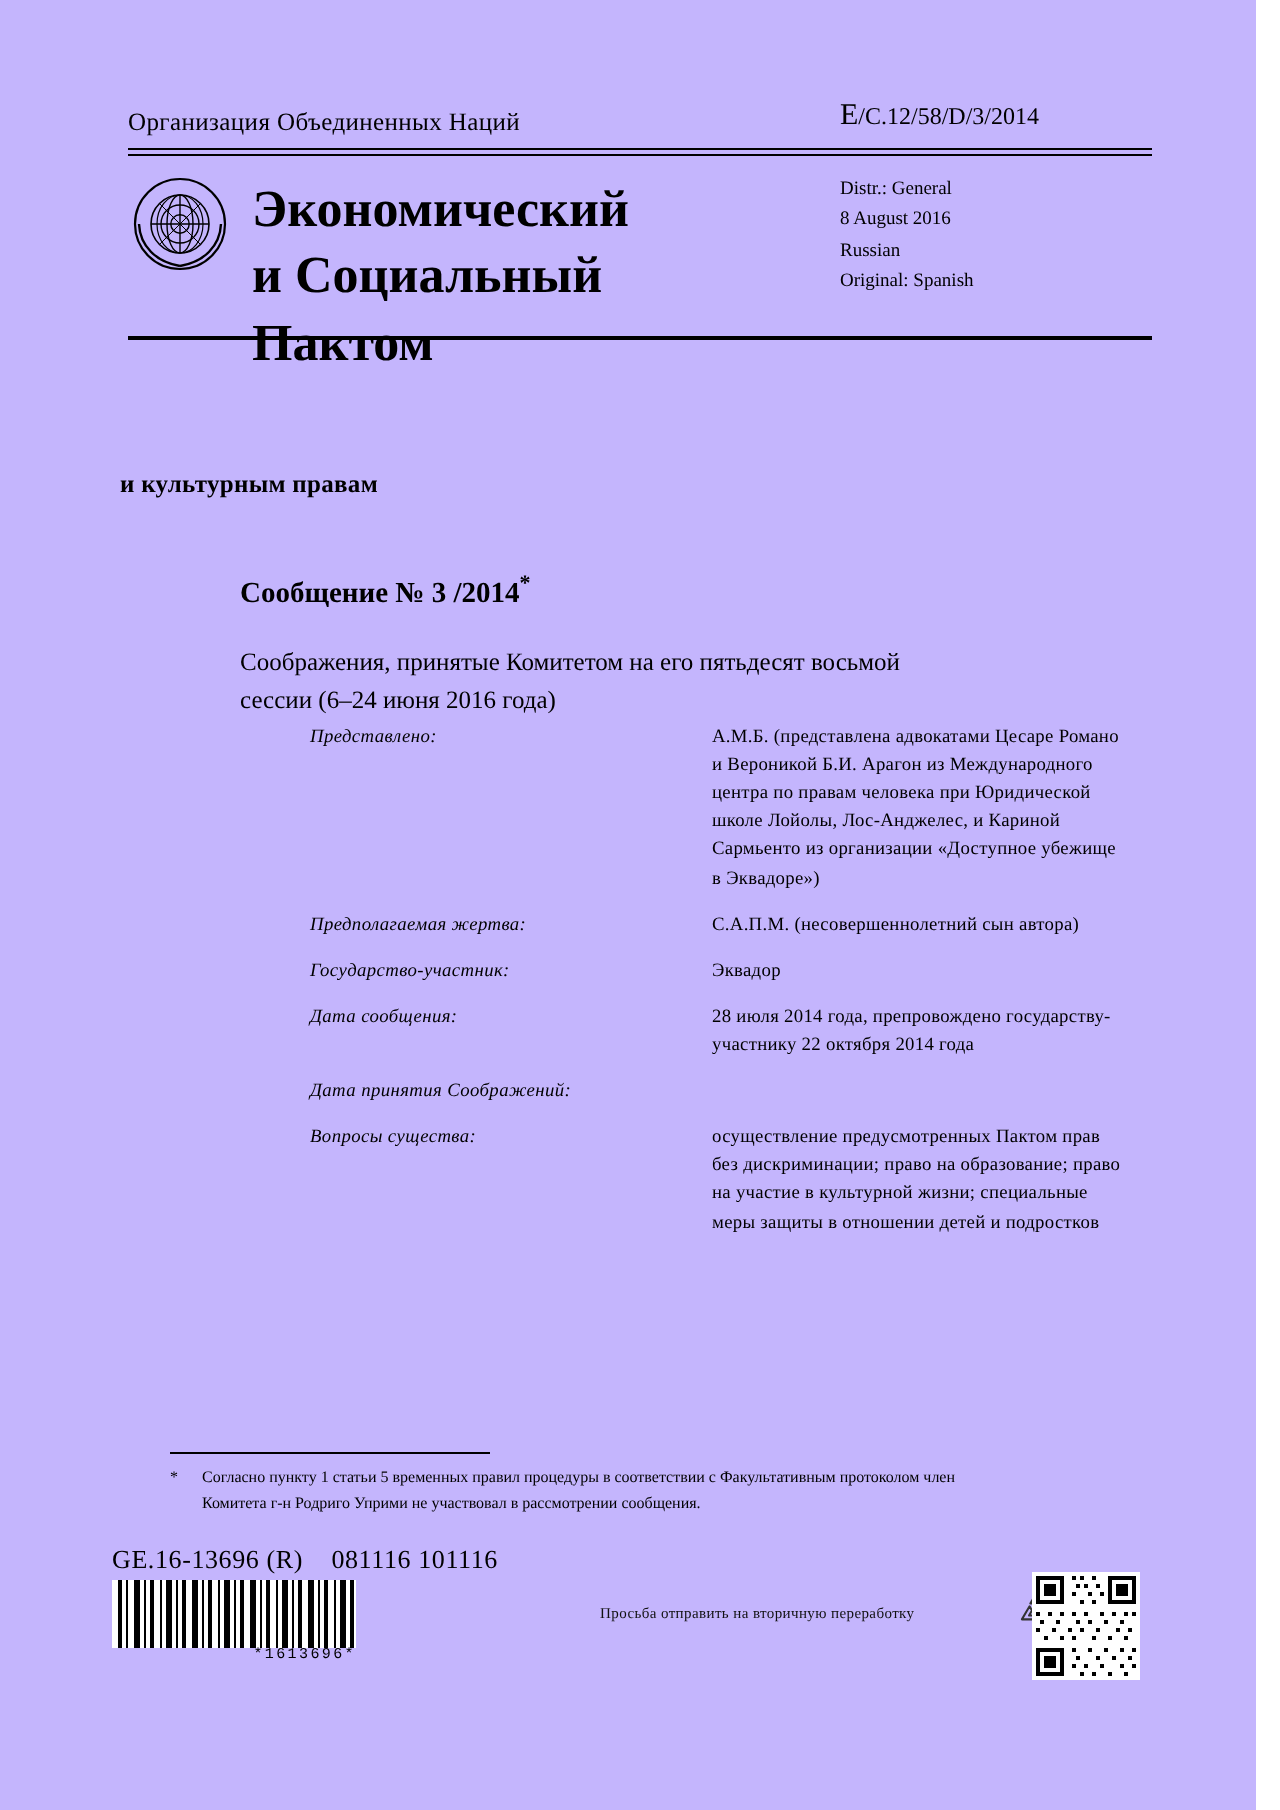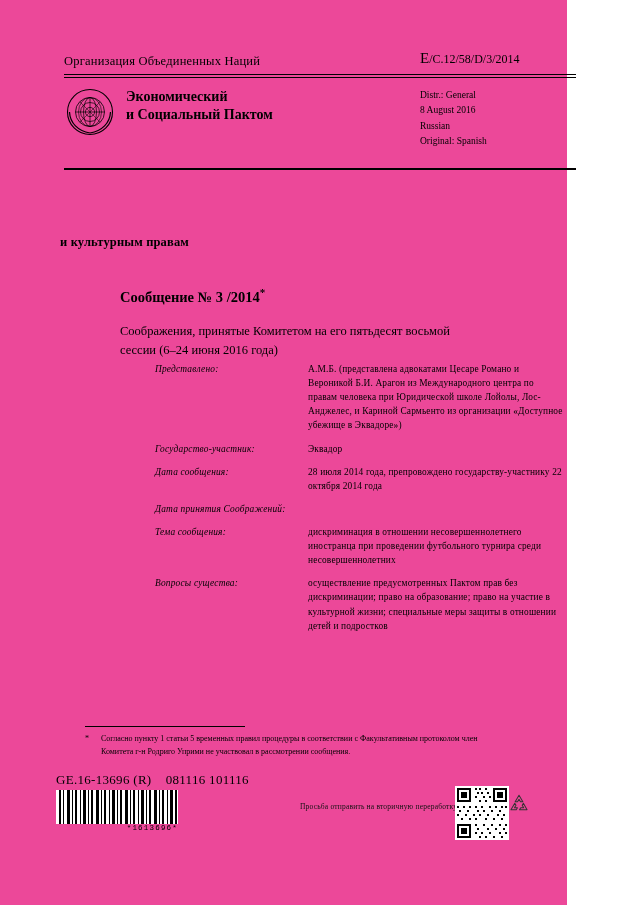--- a/index.html
+++ b/index.html
@@ -14,23 +14,23 @@
     position: relative;
     width: 640px;
     height: 905px;
     background: #ffffff;
     margin: 0 auto;
     overflow: hidden;
   }
   .sheet {
     position: absolute;
     left: 0; top: 0;
-    width: 567px;
+    width: 628px;
     height: 905px;
-    background: #ec4899;
+    background: #c4b5fd;
   }
 
   
   .hdr-org {
     position: absolute;
     left: 64px;
     top: 54px;
     font-size: 12.5px;
     letter-spacing: 0.2px;
     color: #000;
@@ -71,21 +71,21 @@
     width: 48px;
     height: 48px;
   }
   .emblem svg { display: block; }
 
   .title-block {
     position: absolute;
     left: 126px;
     top: 88px;
     width: 270px;
-    font-size: 14px;
+    font-size: 26px;
     font-weight: bold;
     line-height: 1.28;
     color: #000;
   }
 
   .distr-block {
     position: absolute;
     left: 420px;
     top: 88px;
     font-size: 9.5px;
@@ -136,20 +136,21 @@
   
   .meta {
     position: absolute;
     left: 155px;
     top: 362px;
     width: 410px;
   }
   .meta-row {
     display: flex;
     margin-bottom: 9px;
+    gap: 48px;
   }
   .meta-label {
     width: 153px;
     flex: 0 0 153px;
     font-style: italic;
     font-size: 9.4px;
     line-height: 1.5;
     letter-spacing: 0.2px;
     color: #000;
   }
@@ -292,33 +293,33 @@
       <div>Соображения, принятые Комитетом на его пятьдесят восьмой</div>
       <div>сессии (6–24 июня 2016 года)</div>
     </div>
 
     <div class="meta">
       <div class="meta-row">
         <div class="meta-label">Представлено:</div>
         <div class="meta-value">А.М.Б. (представлена адвокатами Цесаре Романо и Вероникой Б.И. Арагон из Международного центра по правам человека при Юридической школе Лойолы, Лос-Анджелес, и Кариной Сармьенто из организации «Доступное убежище в Эквадоре»)</div>
       </div>
       <div class="meta-row">
+        <div class="meta-label">Предполагаемая жертва:</div>
+        <div class="meta-value">С.А.П.М. (несовершеннолетний сын автора)</div>
+      </div>
+      <div class="meta-row">
         <div class="meta-label">Государство-участник:</div>
         <div class="meta-value">Эквадор</div>
       </div>
       <div class="meta-row">
         <div class="meta-label">Дата сообщения:</div>
         <div class="meta-value">28 июля 2014 года, препровождено государству-участнику 22 октября 2014 года</div>
       </div>
       <div class="meta-row">
         <div class="meta-label">Дата принятия Соображений:</div>
-      </div>
-      <div class="meta-row">
-        <div class="meta-label">Тема сообщения:</div>
-        <div class="meta-value">дискриминация в отношении несовершеннолетнего иностранца при проведении футбольного турнира среди несовершеннолетних</div>
       </div>
       <div class="meta-row">
         <div class="meta-label">Вопросы существа:</div>
         <div class="meta-value">осуществление предусмотренных Пактом прав без дискриминации; право на образование; право на участие в культурной жизни; специальные меры защиты в отношении детей и подростков</div>
       </div>
     </div>
 
     <div class="fn-rule"></div>
     <div class="footnote">
       <div class="fn-star">*</div>

